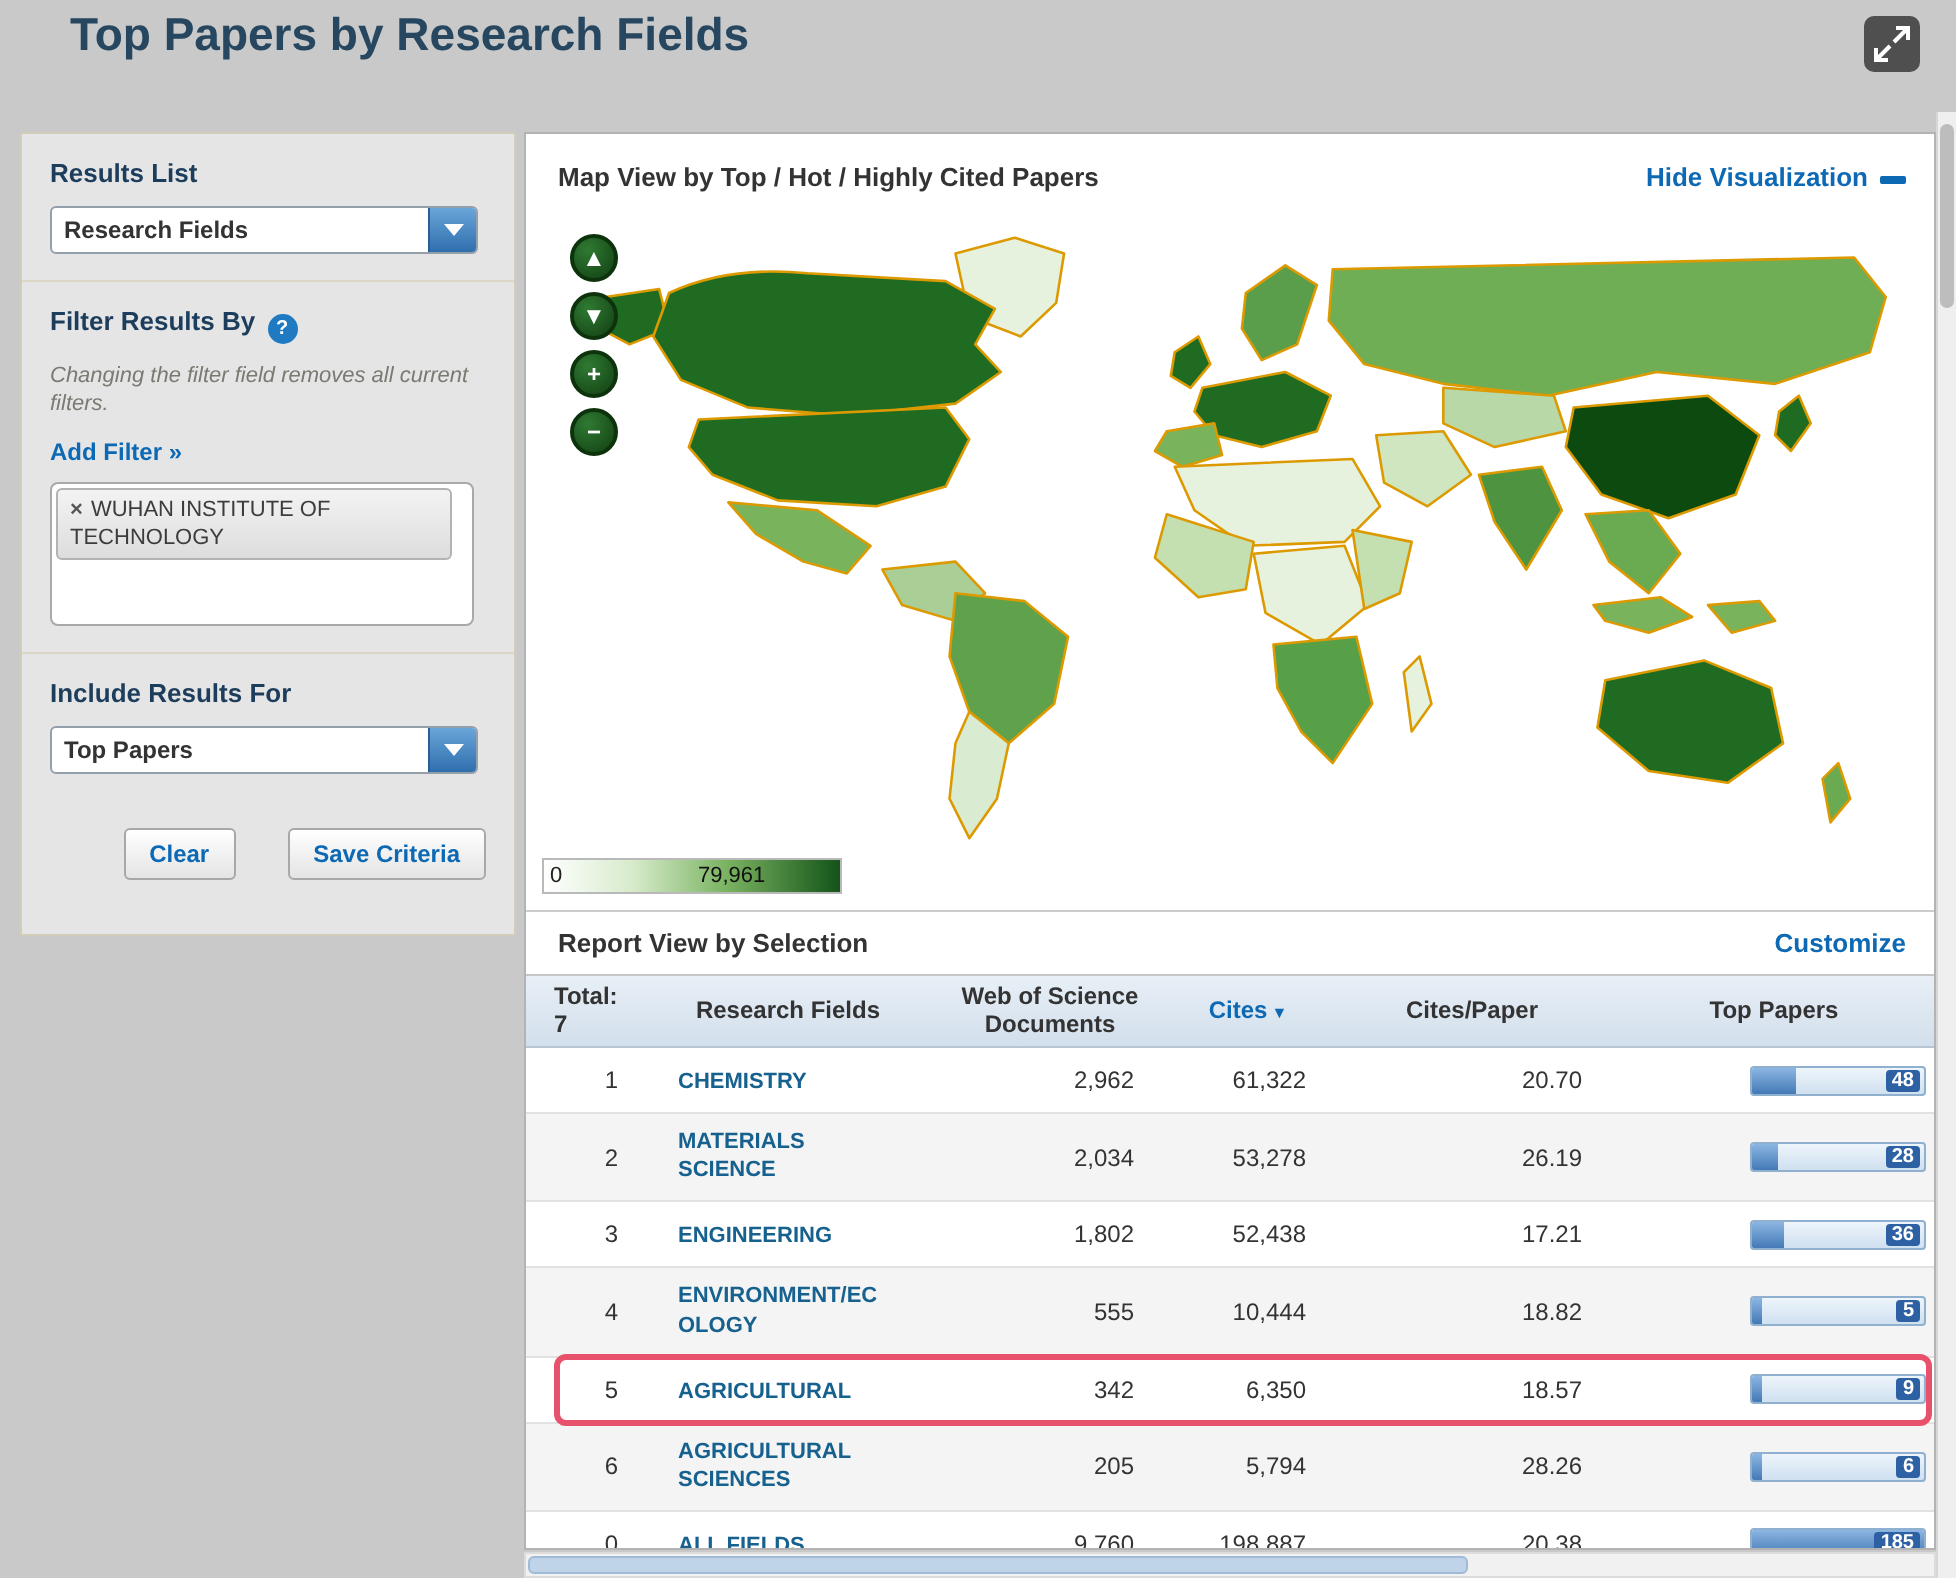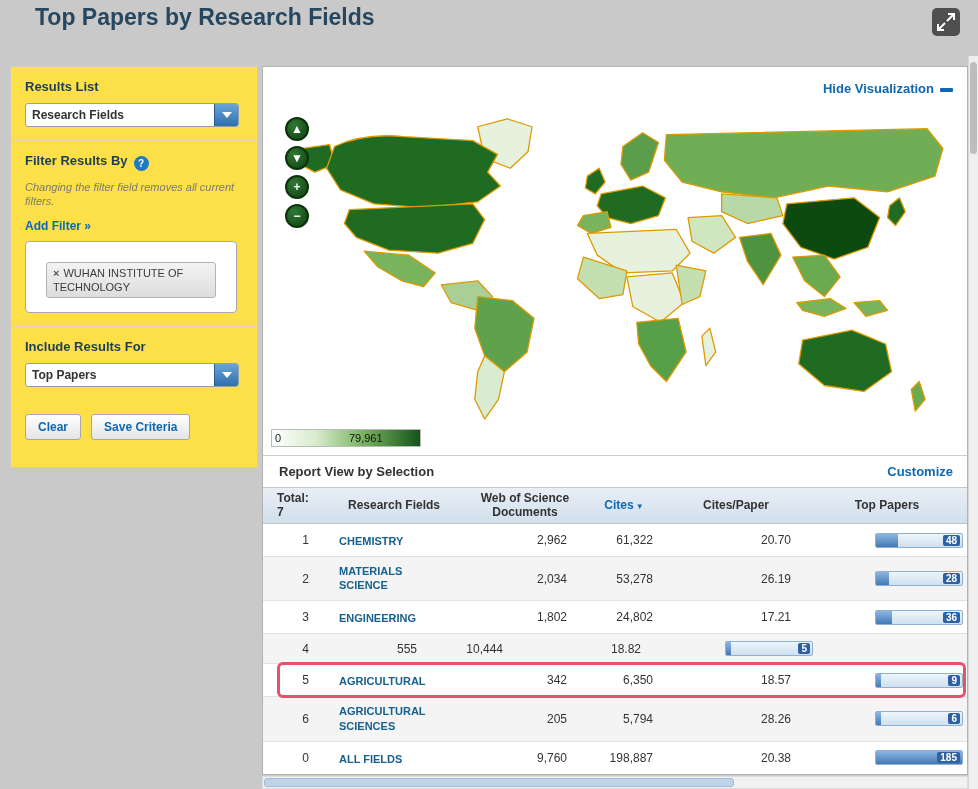--- a/index.html
+++ b/index.html
@@ -10,43 +10,43 @@
     position:relative;
     overflow:hidden;
   }
   
   .top-header { position:absolute; left:0; top:0; width:978px; height:56px; }
   .page-title { position:absolute; left:14px; top:4px; font-size:23px; font-weight:bold; color:#26475f;margin-left:21px; }
   .expand-button { position:absolute; right:18px; top:8px; width:28px; height:28px; background:#4f4f4f;
     border-radius:5px; display:flex; align-items:center; justify-content:center; cursor:pointer; }
   
   .sidebar { position:absolute; left:10px; top:66px; width:248px; height:402px;
-    background:#fde047; border:1px solid #d2ccba; }
+    background:#e5e5e5; border:1px solid #d2ccba; }
   .side-section { padding:12px 14px 13px; }
   .side-section + .side-section { border-top:1px solid #dcd6c6; }
   .section-label { font-size:13px; font-weight:bold; color:#1d3d5c; margin-bottom:9px; }
   .dropdown { display:flex; align-items:stretch; width:214px; height:24px; background:#fff;
     border:1px solid #93a0ab; border-radius:3px; overflow:hidden; cursor:pointer; }
   .dd-value { flex:1; font-size:12px; font-weight:bold; color:#333; padding:4px 6px; white-space:nowrap; overflow:hidden; }
   .dd-btn { width:24px; background:linear-gradient(180deg,#6aa5d8,#2f6fae); display:flex;
     align-items:center; justify-content:center; border-left:1px solid #2a5d94; }
   .dd-arrow { width:0; height:0; border-left:5px solid transparent; border-right:5px solid transparent;
     border-top:6px solid #fff; }
   .help-icon { display:inline-flex; width:15px; height:15px; border-radius:50%; background:#1f7ac1;
     color:#fff; font-size:10px; font-weight:bold; align-items:center; justify-content:center;
     margin-left:6px; vertical-align:-2px; cursor:pointer; }
   .filter-note { font-size:11px; font-style:italic; color:#7a7a72; line-height:1.3; margin-bottom:7px; }
   .add-filter { display:inline-block; font-size:12px; font-weight:bold; color:#0d69b4;
     text-decoration:none; margin-bottom:8px; cursor:pointer; }
-  .filter-box { width:212px; height:72px; background:#fff; border:1px solid #a9a9a9; border-radius:4px; padding:20px; }
+  .filter-box { width:212px; height:72px; background:#fff; border:1px solid #a9a9a9; border-radius:4px; padding:2px; }
   .filter-tag { display:inline-block; background:linear-gradient(180deg,#f3f3f3,#dddddd);
     border:1px solid #b3b3b3; border-radius:3px; padding:3px 6px; font-size:11px; color:#3c3c3c;
     line-height:1.3; max-width:198px; }
   .tag-x { font-weight:bold; margin-right:4px; color:#555; cursor:pointer; }
-  .actions { padding:14px 14px; display:flex; gap:10px; }
+  .actions { padding:14px 14px; display:flex; gap:26px;justify-content:flex-end; }
   .side-btn { font-family:inherit; font-size:12px; font-weight:bold; color:#0d69b4;
     background:linear-gradient(180deg,#ffffff,#e4e4e4); border:1px solid #a8a8a8; border-radius:3px;
     padding:5px 12px; cursor:pointer; }
   
   .main-panel { position:absolute; left:262px; top:66px; width:706px; height:709px;
     background:#fff; border:1px solid #b3b3b3; overflow:hidden; }
   .map-title { position:absolute; left:16px; top:14px; font-size:13px; font-weight:bold; color:#333; }
   .hide-viz { position:absolute; right:14px; top:14px; font-size:13px; font-weight:bold; color:#0d69b4;
     text-decoration:none; cursor:pointer; }
   .minus-icon { display:inline-block; width:13px; height:4px; background:#0d69b4; margin-left:6px;
@@ -154,20 +154,21 @@
     </div>
   </div>
 
   <div class="actions">
     <button class="side-btn">Clear</button>
     <button class="side-btn">Save Criteria</button>
   </div>
 </aside>
 
 <main class="main-panel">
+  <div class="map-title">Map View by Top / Hot / Highly Cited Papers</div>
   <a class="hide-viz"><span>Hide Visualization</span><span class="minus-icon"></span></a>
 
   <div class="map-area">
     <svg class="world" viewBox="0 0 688 322">
       <g stroke="#dd9a00" stroke-width="1.3" stroke-linejoin="round">
         <path fill="#e7f2de" d="M205,20 L235,12 L260,20 L256,45 L238,62 L212,52 Z"></path>
         <path fill="#1e6b21" d="M28,42 L55,38 L60,58 L40,66 L25,58 Z"></path>
         <path fill="#1e6b21" d="M60,40 Q90,26 130,30 L200,34 L225,48 L215,66 L228,80 L205,96 L150,102 L100,98 L66,84 L52,62 Z"></path>
         <path fill="#1e6b21" d="M75,104 L200,98 L212,114 L200,138 L165,148 L115,145 L82,132 L70,118 Z"></path>
         <path fill="#79b45c" d="M90,146 L135,150 L162,168 L150,182 L128,176 L104,162 Z"></path>
@@ -261,32 +262,35 @@
       </div>
     </div>
   </div>
 
   <div class="t-row">
     <div class="rank-cell">3</div>
     <div class="field-cell">
       <a class="field-link">ENGINEERING</a>
     </div>
     <div class="docs-cell num">1,802</div>
-    <div class="cites-cell num">24,802</div>
+    <div class="cites-cell num">52,438</div>
     <div class="cpp-cell num">17.21</div>
     <div class="bar-cell">
       <div class="bar">
         <div class="bar-fill" style="width: 19%;"></div>
         <span class="bar-num">36</span>
       </div>
     </div>
   </div>
 
   <div class="t-row">
     <div class="rank-cell">4</div>
+    <div class="field-cell">
+      <a class="field-link">ENVIRONMENT/ECOLOGY</a>
+    </div>
     <div class="docs-cell num">555</div>
     <div class="cites-cell num">10,444</div>
     <div class="cpp-cell num">18.82</div>
     <div class="bar-cell">
       <div class="bar">
         <div class="bar-fill" style="width: 6%;"></div>
         <span class="bar-num">5</span>
       </div>
     </div>
   </div>

